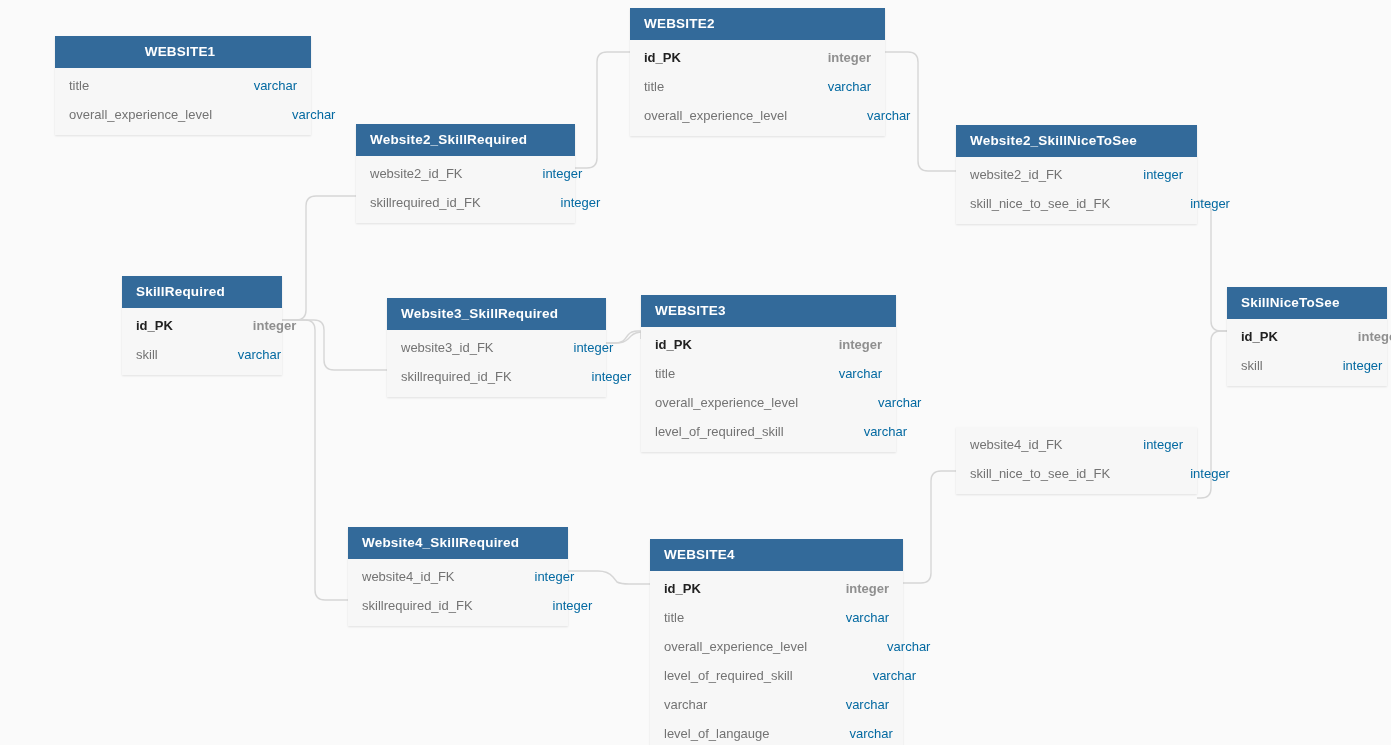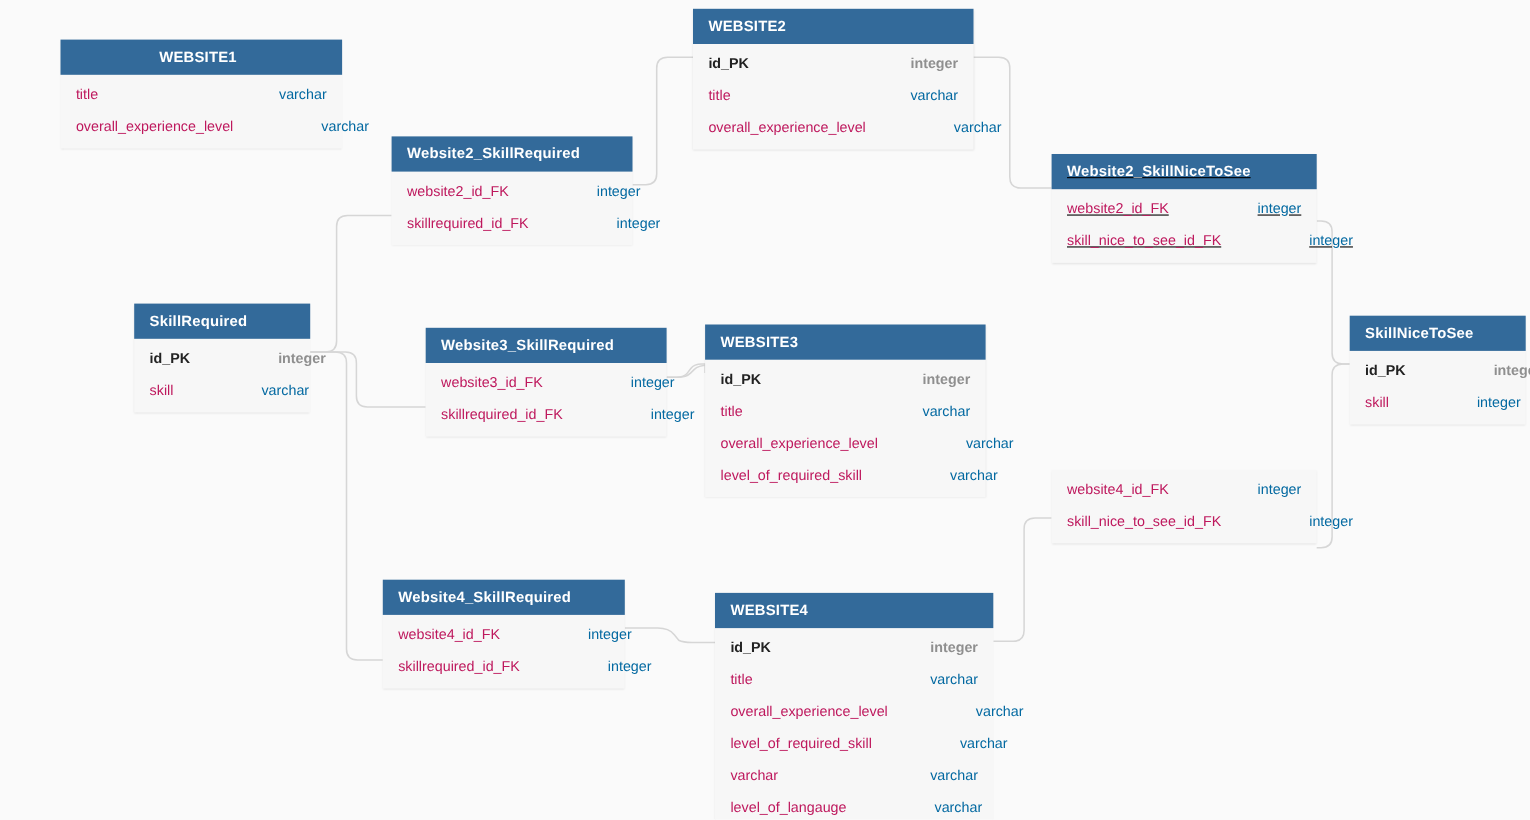--- a/index.html
+++ b/index.html
@@ -51,21 +51,21 @@
   .field-row {
     display: flex;
     justify-content: space-between;
     align-items: baseline;
     padding: 7px 14px 7px 14px;
     font-size: 13px;
     white-space: nowrap;
     gap: 44px;
   }
   .field-name {
-    color: #be185d;
+    color: #737373;
   }
   .field-row.pk .field-name {
     color: #222222;
     font-weight: bold;
   }
   .field-type {
     color: #0369a1;
     padding-left: 36px;
   }
   .field-row.pk .field-type {
@@ -241,21 +241,21 @@
           <div class="field-row">
             <span class="field-name">website4_id_FK</span>
             <span class="field-type">integer</span>
           </div>
           <div class="field-row">
             <span class="field-name">skillrequired_id_FK</span>
             <span class="field-type">integer</span>
           </div>
         </div>
       </div>
-      <div class="table-card" style="left: 956px; top: 140px; width: 241px; text-decoration: underline;">
+      <div class="table-card" style="left: 956px; top: 125px; width: 241px;">
         <div class="table-header">Website2_SkillNiceToSee</div>
         <div class="table-body">
           <div class="field-row">
             <span class="field-name">website2_id_FK</span>
             <span class="field-type">integer</span>
           </div>
           <div class="field-row">
             <span class="field-name">skill_nice_to_see_id_FK</span>
             <span class="field-type">integer</span>
           </div>

